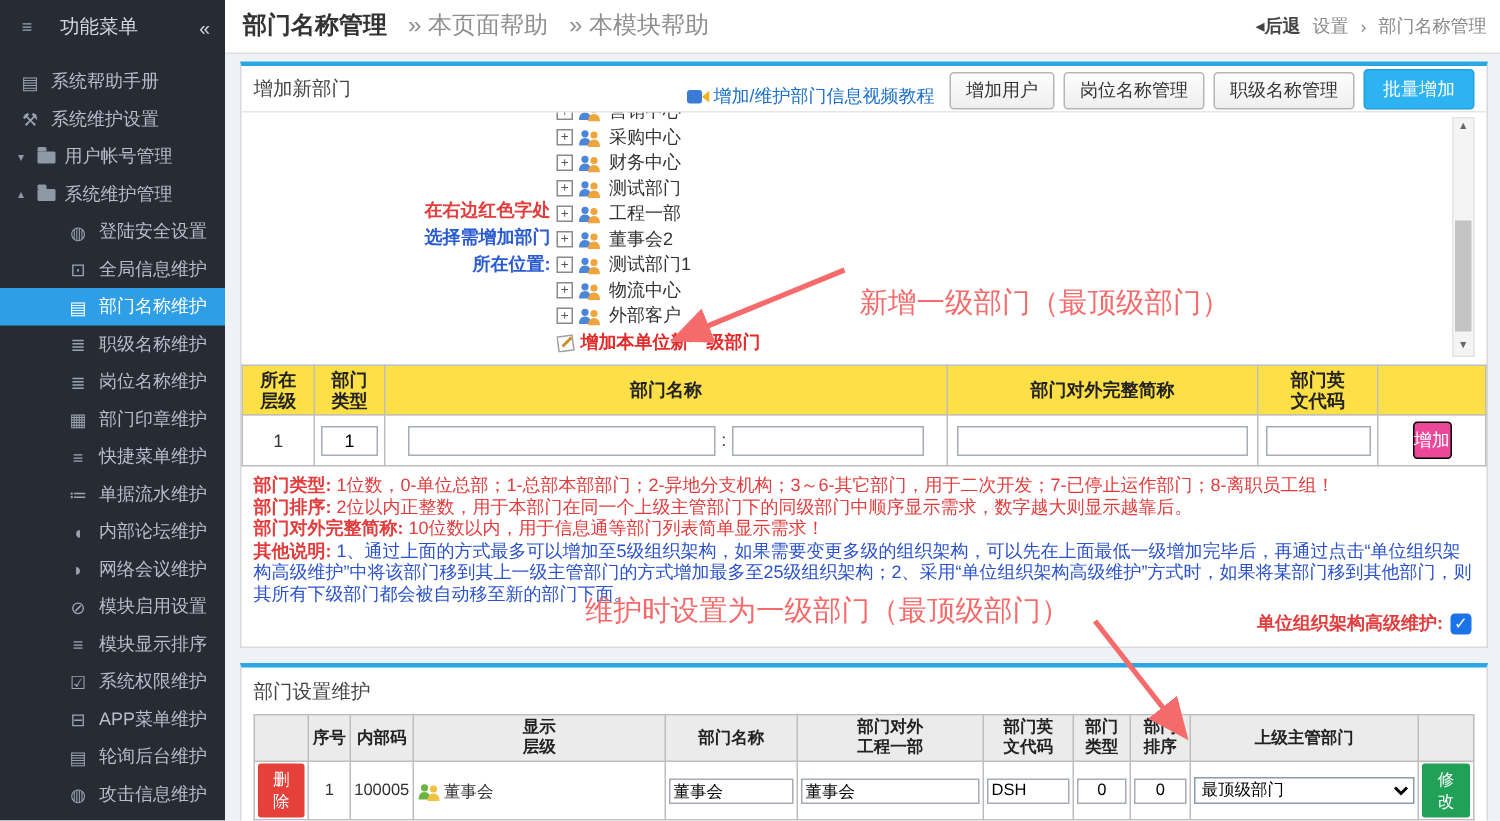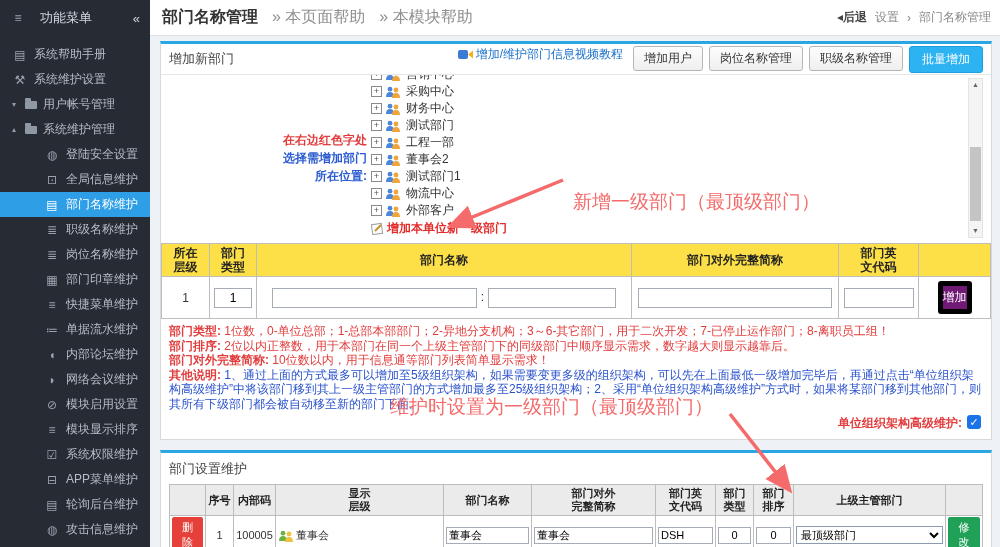--- a/index.html
+++ b/index.html
@@ -25,21 +25,21 @@
   .topbar{height:36px;background:#fff;border-bottom:1px solid #e0e0e0;display:flex;align-items:center;padding:0 12px;box-sizing:border-box;}
   .page-title{font-size:16px;font-weight:bold;color:#333;}
   .help-link{font-size:16px;color:#8f8f8f;margin-left:14px;cursor:pointer;}
   .crumbs{margin-left:auto;font-size:12px;color:#888;display:flex;align-items:center;gap:8px;}
   .crumb-back{color:#444;font-weight:bold;cursor:pointer;}
   .content{position:relative;height:511px;padding:5px 11px 0 10px;box-sizing:border-box;}
   .panel{background:#fff;border:1px solid #d9d9d9;border-top:3px solid #2aa7e2;}
   
   .ptoolbar{height:30px;display:flex;align-items:center;padding:0 8px;border-bottom:1px solid #e6e6e6;}
   .ptitle{font-size:13px;color:#444;}
-  .tools{margin-left:auto;display:flex;align-items:flex-start;gap:6px;}
+  .tools{margin-left:auto;display:flex;align-items:flex-end;gap:6px;}
   .vlink{color:#1a6fc9;font-size:12px;display:flex;align-items:center;gap:3px;cursor:pointer;margin-right:4px;}
   .btn-plain{font-size:12px;color:#333;background:linear-gradient(#fdfdfd,#efefef);border:1px solid #b5b5b5;border-radius:3px;padding:3px 10px;cursor:pointer;}
   .btn-primary{font-size:12px;color:#fff;background:#2db3f2;border:1px solid #1ea0e0;border-radius:3px;padding:4px 12px;cursor:pointer;}
   
   .tree-wrap{position:relative;height:168px;overflow:hidden;}
   .hint{position:absolute;left:106px;top:56px;width:100px;text-align:right;font-size:12px;font-weight:bold;line-height:18px;}
   .hint .r{color:#e23c3c;display:block;}
   .hint .b{color:#2a5bd0;display:block;}
   .tree{position:absolute;left:210px;top:-9px;}
   .tnode{height:17px;display:flex;align-items:center;cursor:default;}
@@ -54,28 +54,28 @@
   .vscroll{position:absolute;right:8px;top:3px;width:15px;height:160px;background:#f4f4f4;border:1px solid #e4e4e4;box-sizing:border-box;}
   .vs-arrow{height:12px;font-size:7px;color:#666;text-align:center;line-height:12px;cursor:pointer;}
   .vs-thumb{position:absolute;left:1px;right:1px;top:68px;height:74px;background:#c4c4c4;cursor:grab;}
   
   table{border-collapse:collapse;}
   .form-table{width:100%;table-layout:fixed;}
   .form-table th{background:#fde047;border:1px solid #bdbdbd;font-size:12px;color:#222;font-weight:bold;
     padding:2px;line-height:14px;white-space:pre-line;}
   .form-table td{border:1px solid #bdbdbd;padding:4px 3px;text-align:center;font-size:12px;color:#333;}
   .inp{border:1px solid #a5acb5;height:20px;box-sizing:border-box;font-size:12px;padding:0 3px;vertical-align:middle;}
-  .btn-add{font-size:12px;color:#fff;background:#701a75;border:5px solid #000000;border-radius:3px;padding:3px 0;cursor:pointer;}
+  .btn-add{font-size:12px;color:#fff;background:#ec4899;border:1px solid #000000;border-radius:3px;padding:3px 0;cursor:pointer;}
   
   .notes{padding:5px 8px 2px 8px;font-size:12px;line-height:14.5px;}
   .note b{font-weight:bold;}
   .note.red b,.note.red span{color:#e23c3c;}
   .note.mix b{color:#e23c3c;}
   .note.mix span{color:#2a52cc;}
-  .adv{display:flex;justify-content:flex-end;align-items:flex-start;gap:5px;padding:2px 10px 7px 0;}
+  .adv{display:flex;justify-content:flex-end;align-items:center;gap:5px;padding:2px 10px 7px 0;}
   .adv-label{font-size:12px;font-weight:bold;color:#e23c3c;}
   .cb{width:14px;height:14px;background:#1a73e8;border-radius:3px;color:#fff;font-size:11px;line-height:14px;
     text-align:center;display:inline-block;cursor:pointer;}
   
   .anno2{position:absolute;left:240px;top:358px;font-size:19px;color:#f56b6b;white-space:nowrap;z-index:5;}
   
   .panel2{margin-top:10px;}
   .p2-title{font-size:13px;color:#444;padding:7px 8px 6px 8px;}
   .mg-table{margin:0 8px 8px 8px;width:813px;table-layout:fixed;}
   .mg-table th{background:#ebebeb;border:1px solid #bdbdbd;font-size:11px;color:#222;font-weight:bold;
@@ -425,21 +425,21 @@
           </colgroup>
           <tbody>
               <tr>
             <th></th>
             <th>序号</th>
             <th>内部码</th>
             <th>显示
 层级</th>
             <th>部门名称</th>
             <th>部门对外
-完整简称</th>
+工程一部</th>
             <th>部门英
 文代码</th>
             <th>部门
 类型</th>
             <th>部门
 排序</th>
             <th>上级主管部门</th>
             <th></th>
           </tr>
           <tr>

